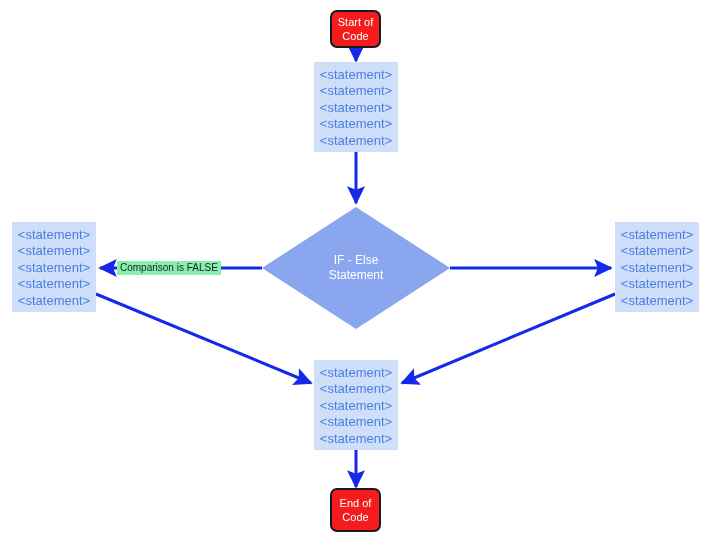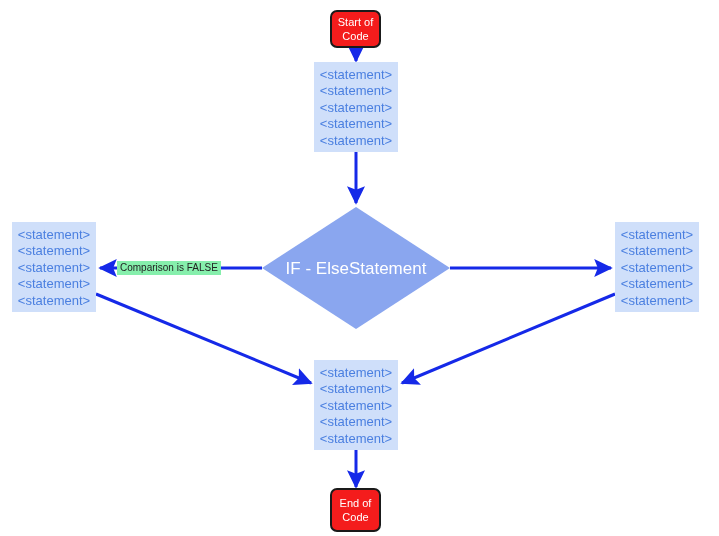--- a/index.html
+++ b/index.html
@@ -59,24 +59,25 @@
   .decision {
     position: absolute;
   }
   .decision-label {
     position: absolute;
     left: 0;
     top: 0;
     width: 100%;
     height: 100%;
     display: flex;
+    flex-direction: column;
     align-items: center;
     justify-content: center;
     color: #ffffff;
-    font-size: 17px;
+    font-size: 12px;
     line-height: 15px;
     text-align: center;
     pointer-events: none;
   }
   .edge-label {
     position: absolute;
     color: #222222;
     font-size: 10px;
     line-height: 14px;
     white-space: nowrap;

